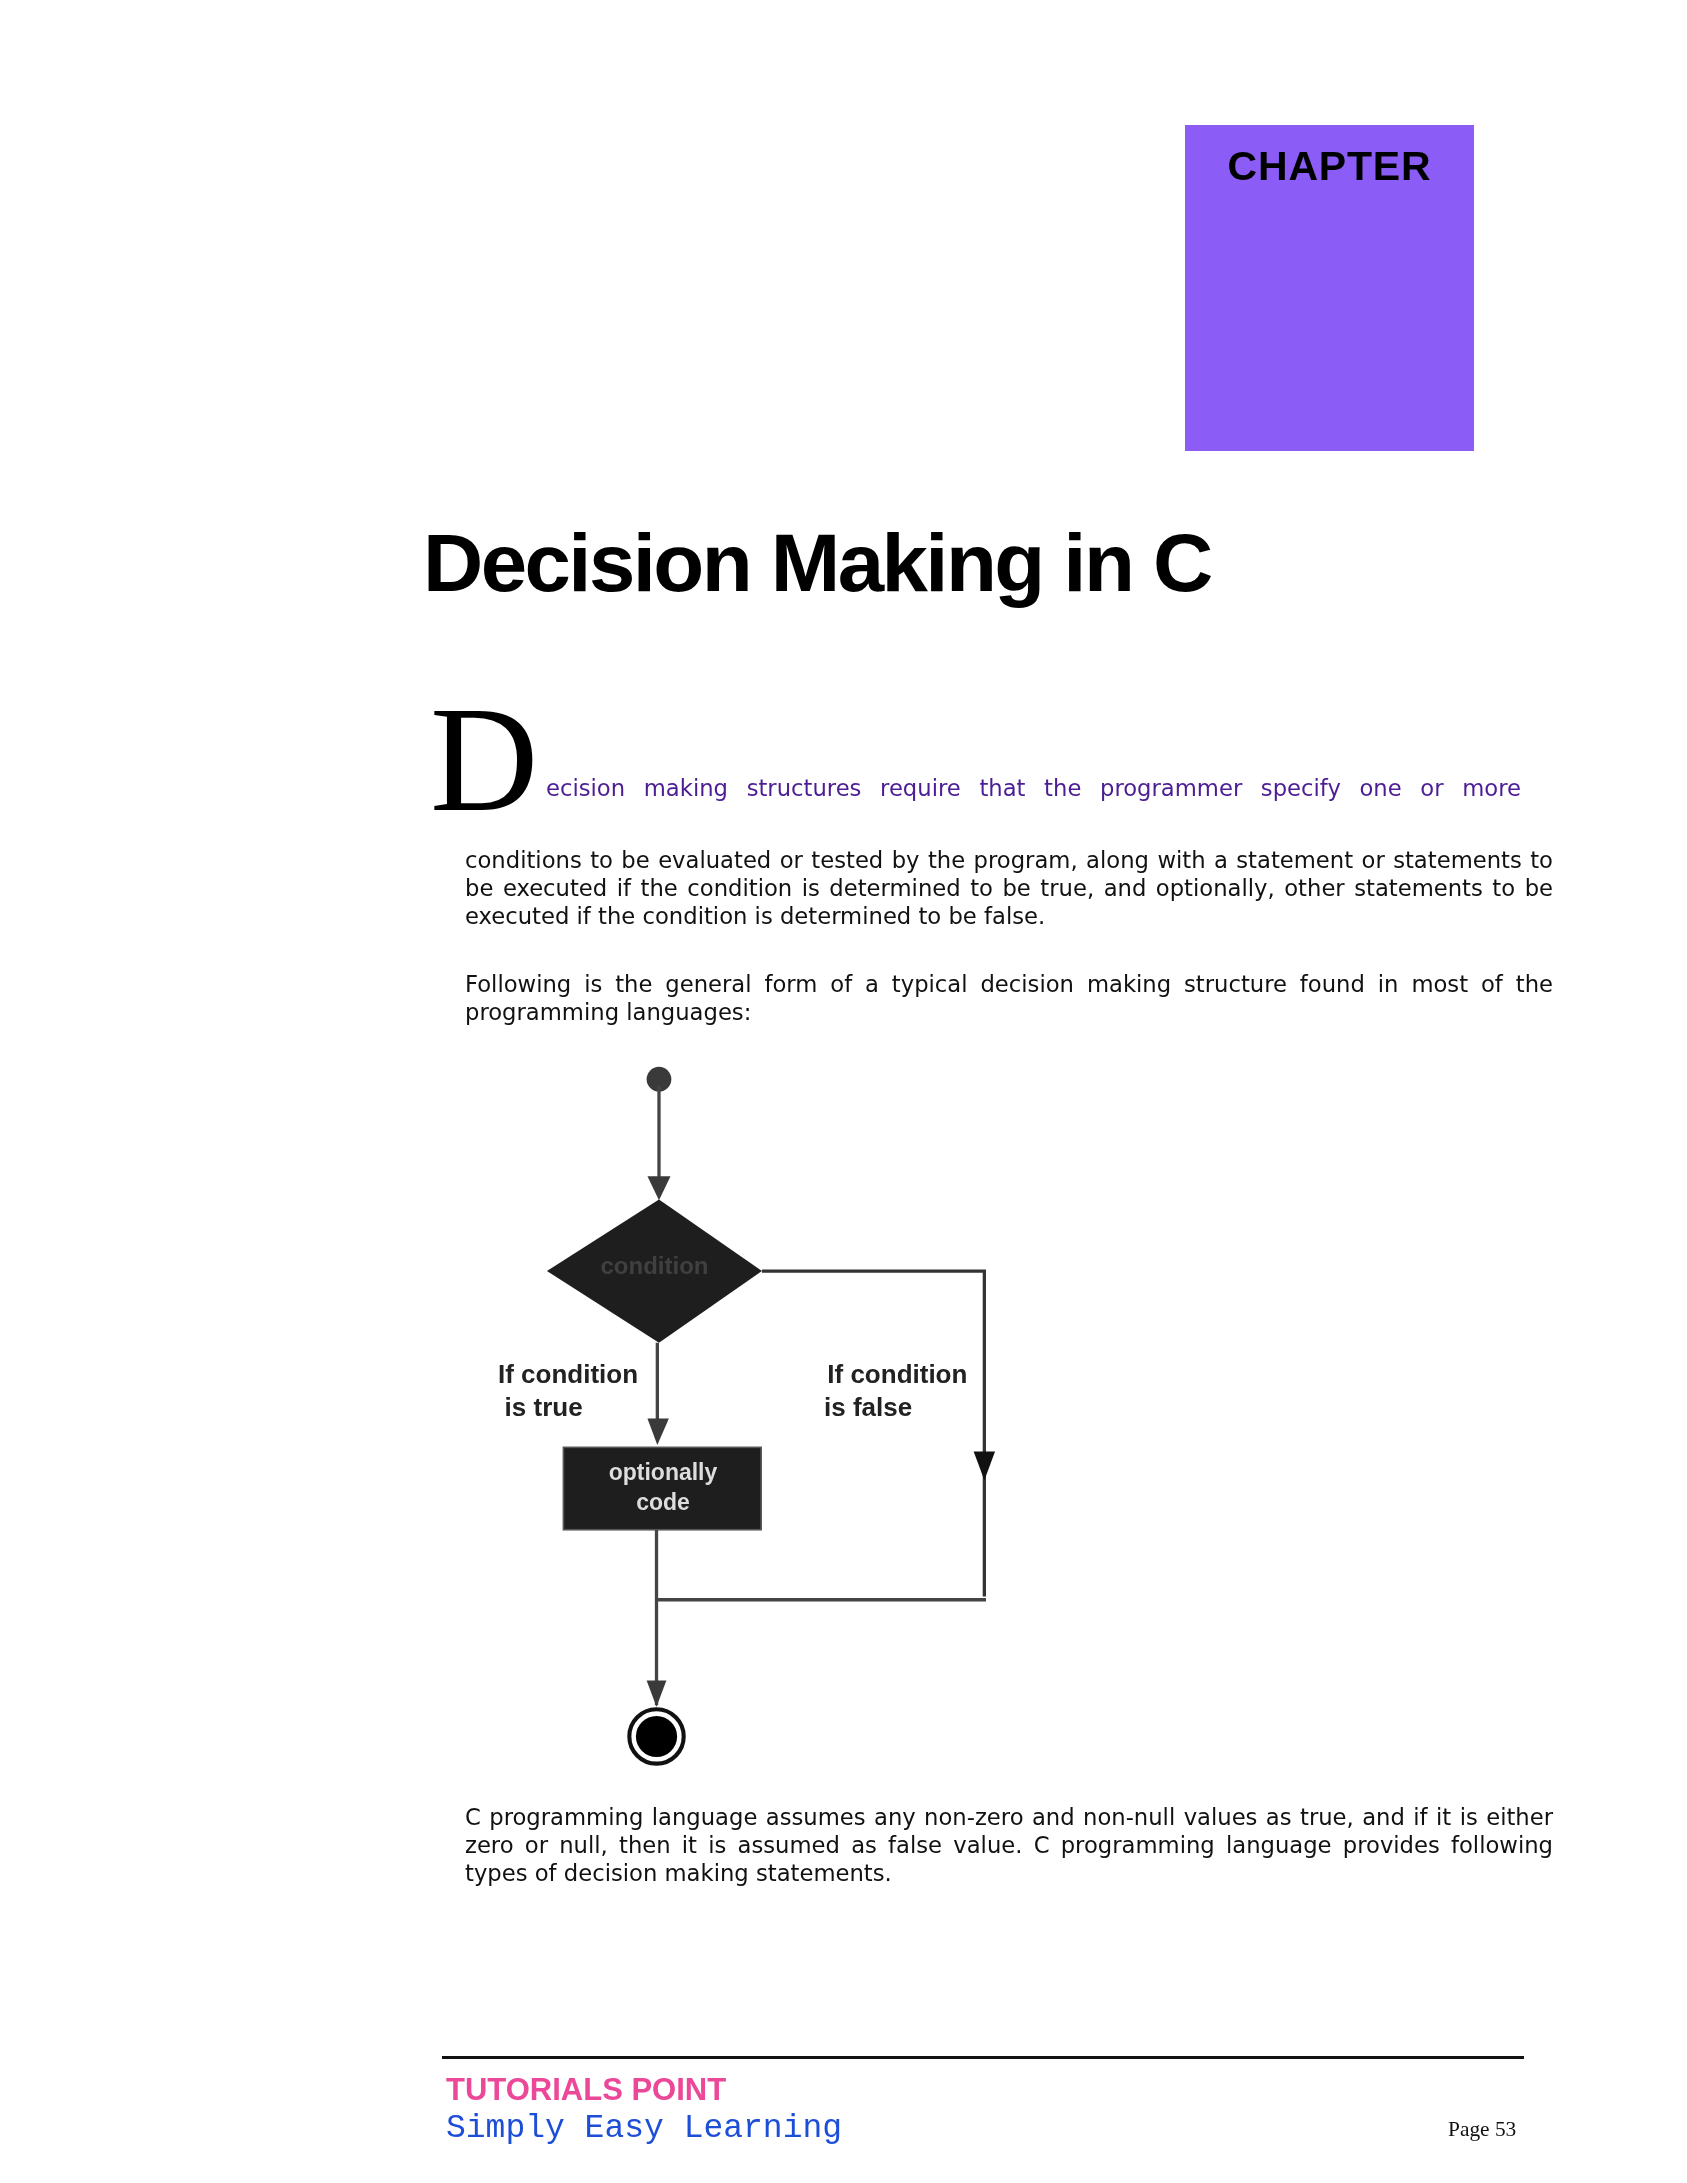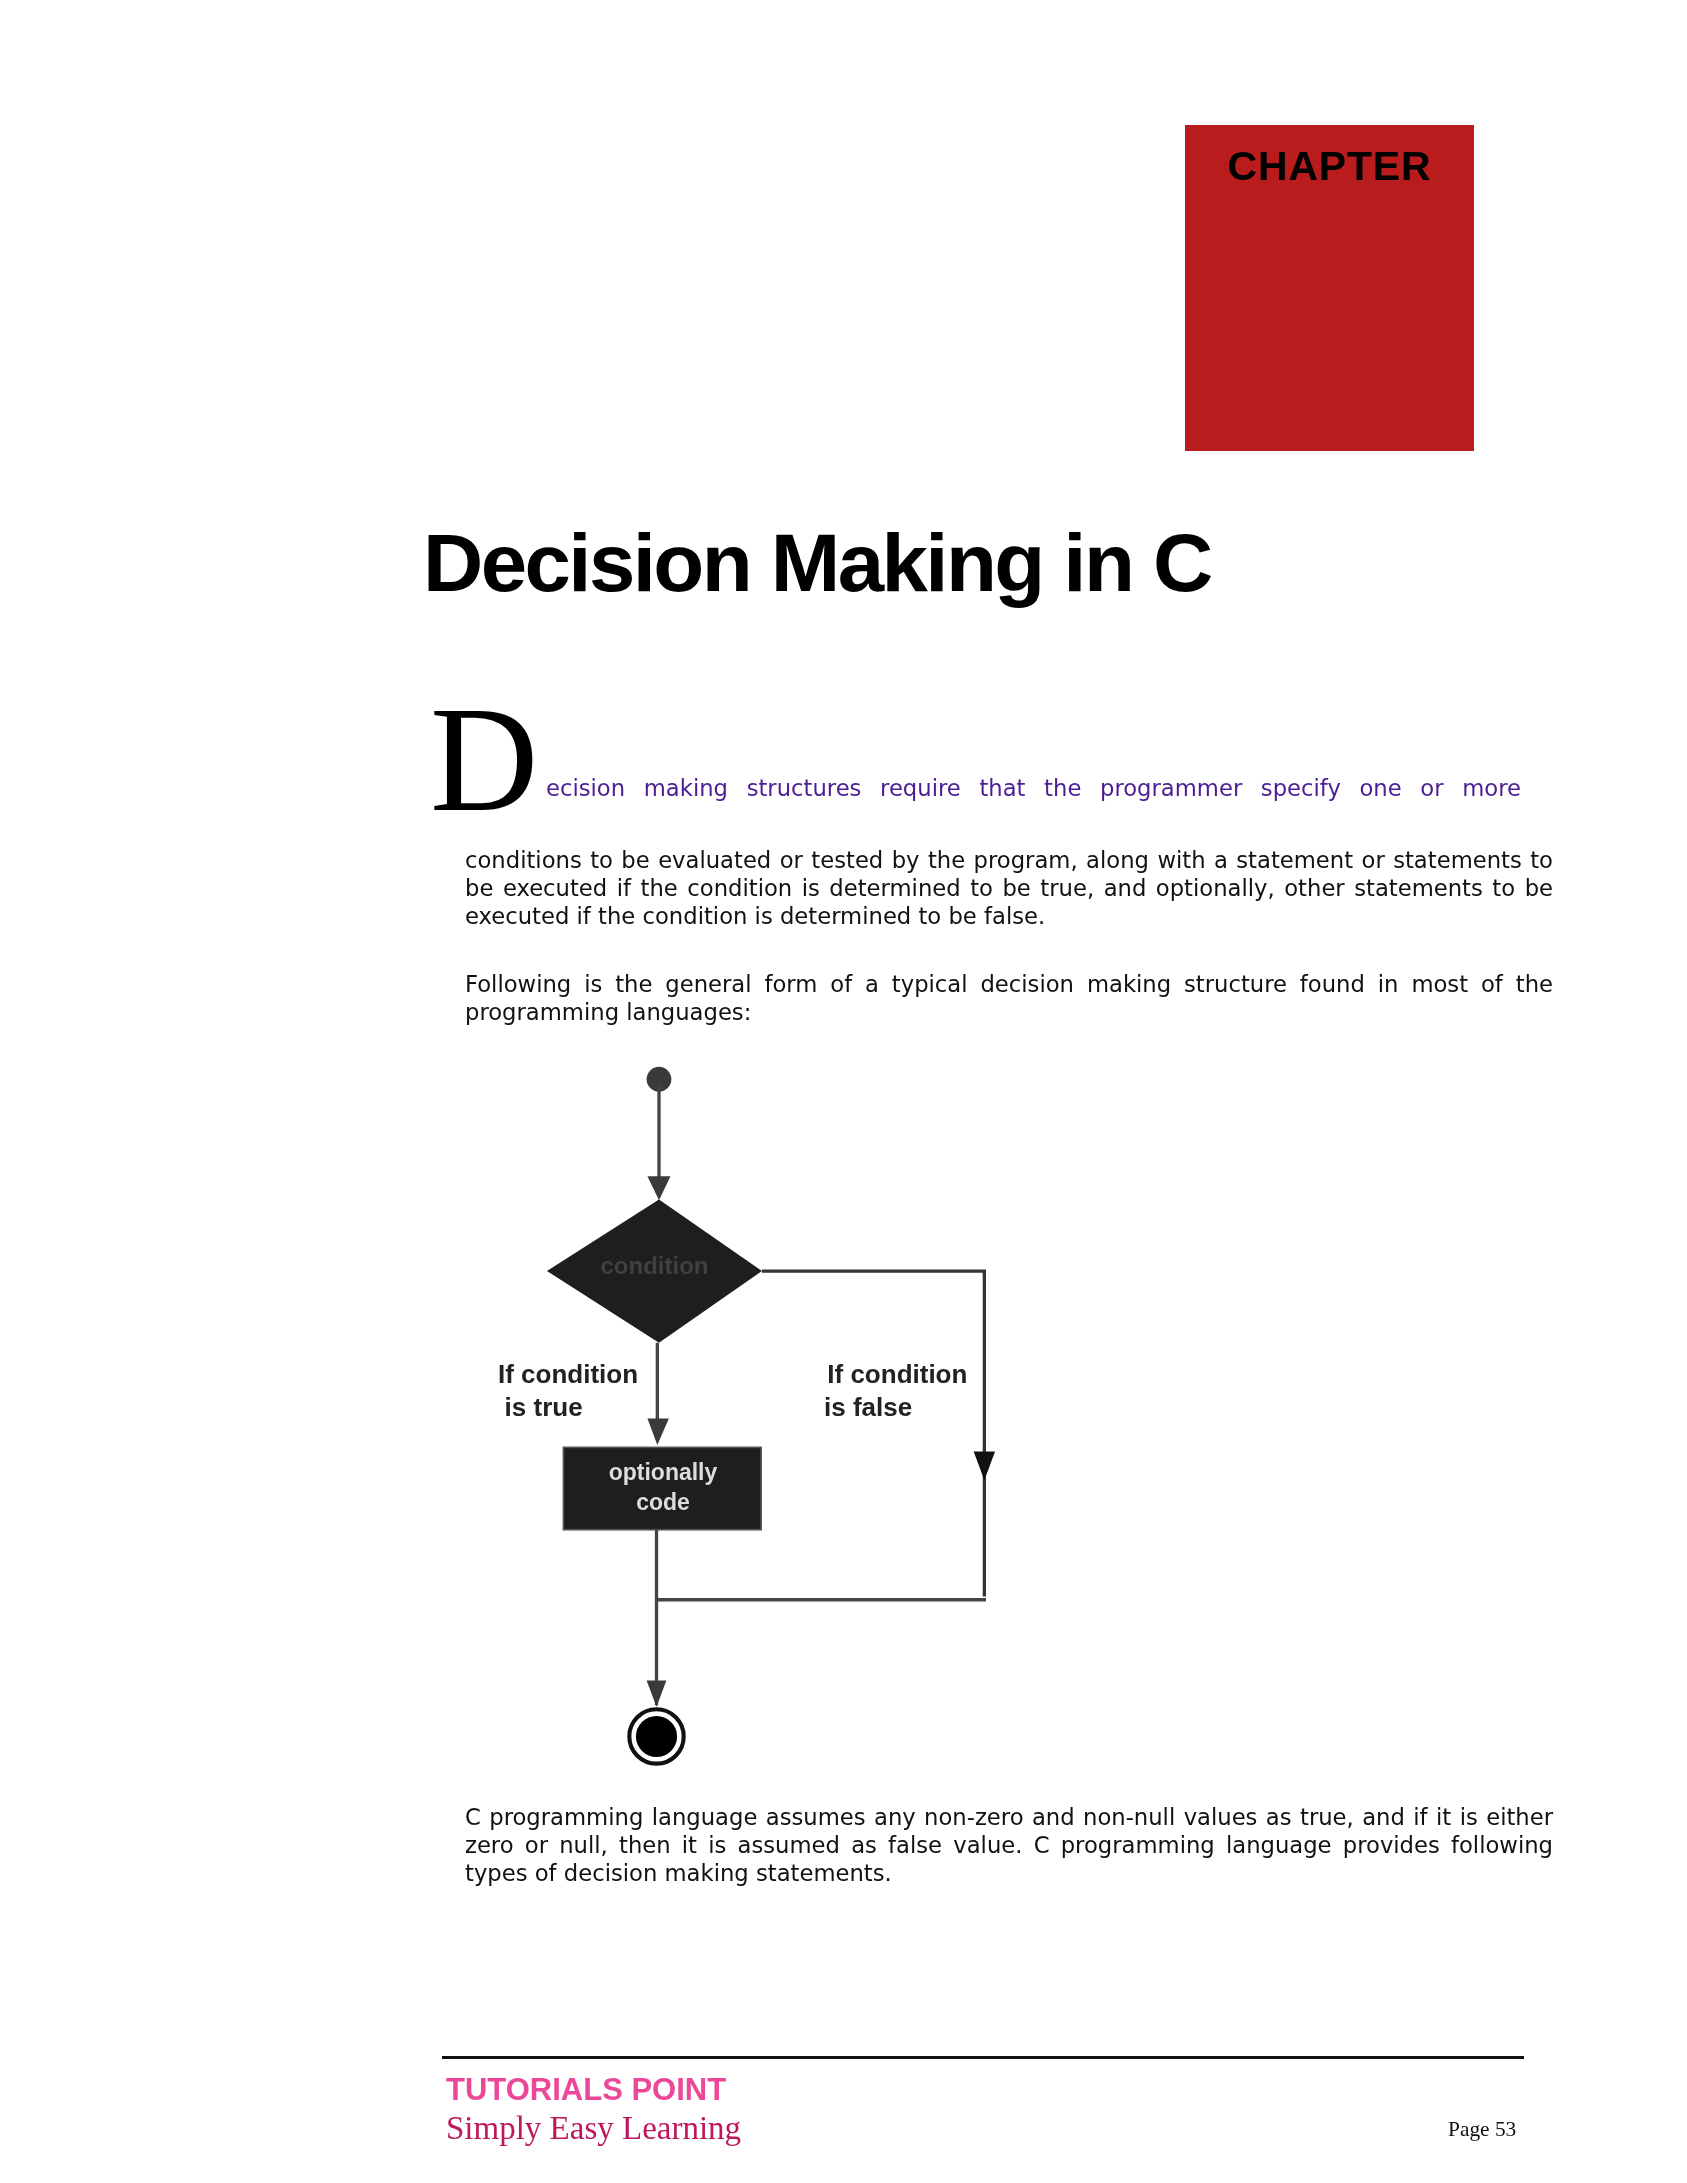--- a/index.html
+++ b/index.html
@@ -1,28 +1,28 @@
 <!DOCTYPE html>
 <html style="font-size:13px"><head>
 <meta charset="utf-8">
 <style>
   html, body { margin:0; padding:0; background:#ffffff; }
   body { width:1687px; height:2183px; position:relative; overflow:hidden; font-family:"DejaVu Sans", sans-serif; color:#111; }
   .abs { position:absolute; }
-  .chapter-box { left:1185px; top:125px; width:289px; height:326px; background:#b91c1c; }
+  .chapter-box { left:1185px; top:125px; width:289px; height:326px; background:#8b5cf6; }
   .chapter-label { position:absolute; left:0; right:0; top:18px; text-align:center; font-family:"Liberation Sans", sans-serif; font-weight:bold; font-size:41px; letter-spacing:0.8px; color:#000; }
   .chapter-num { position:absolute; left:0; right:0; top:97px; text-align:center; font-family:"Liberation Sans", sans-serif; font-weight:bold; font-size:194px; line-height:194px; color:#fff; letter-spacing:-5px; }
   .title { left:423px; top:517px; font-family:"Liberation Sans", sans-serif; font-weight:bold; font-size:81px; letter-spacing:-2.5px; color:#000; white-space:nowrap; transform:scaleX(1.03); transform-origin:left; }
   .dropcap { left:430px; top:684px; font-family:"Liberation Serif", serif; font-size:150px; line-height:150px; color:#000; }
   .body-line { font-size:22.7px; line-height:28px; color:#4c1d95; }
   .para { left:434px; width:1088px; font-size:22.7px; line-height:28px; text-align:justify; color:#111;margin-left:31px; }
   .flow { left:0; top:0; }
   .footer-rule { left:442px; top:2056px; width:1082px; height:2.5px; background:#111; }
   .brand { left:446px; top:2072px; font-family:"Liberation Sans", sans-serif; font-weight:bold; font-size:31px; color:#ec4899; }
-  .tagline { left:446px; top:2110px; font-family:Liberation Serif, serif; font-size:33px; color:#be185d; }
+  .tagline { left:446px; top:2110px; font-family:Liberation Mono, monospace; font-size:33px; color:#1d4ed8; }
   .pageno { left:1448px; top:2117px; font-family:"Liberation Serif", serif; font-size:21.4px; color:#111; }
 </style>
 </head>
 <body>
 
 <div class="abs chapter-box">
   <div class="chapter-label">CHAPTER</div>
 </div>
 
 <div class="abs title">Decision Making in C</div>

